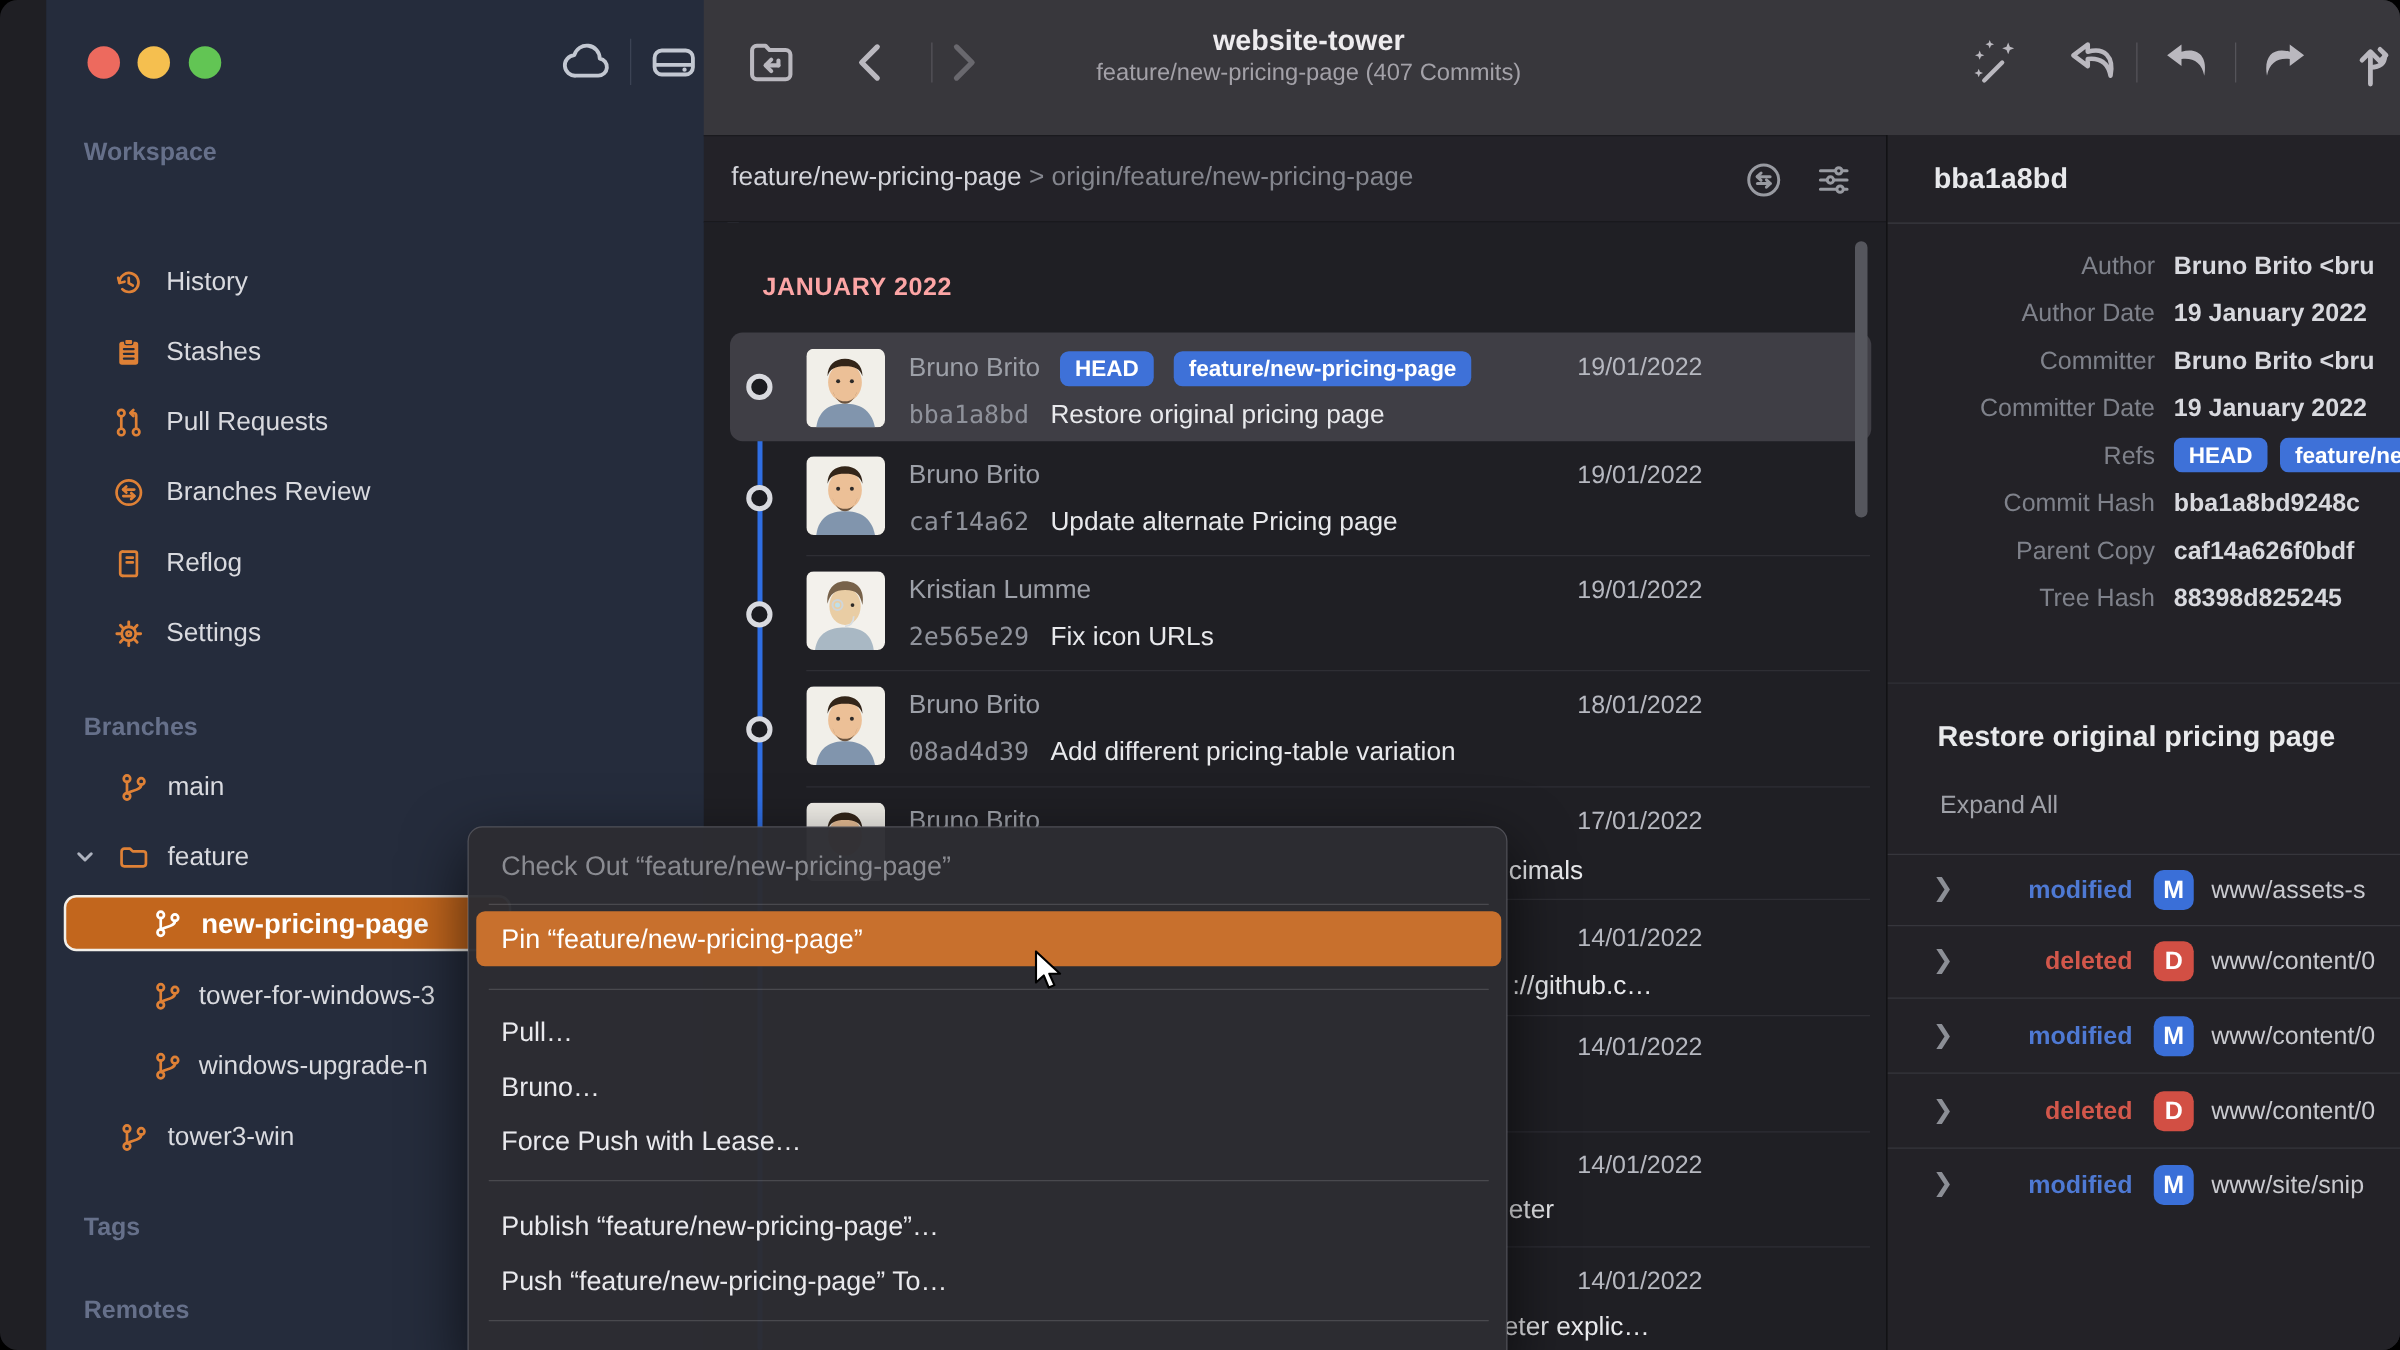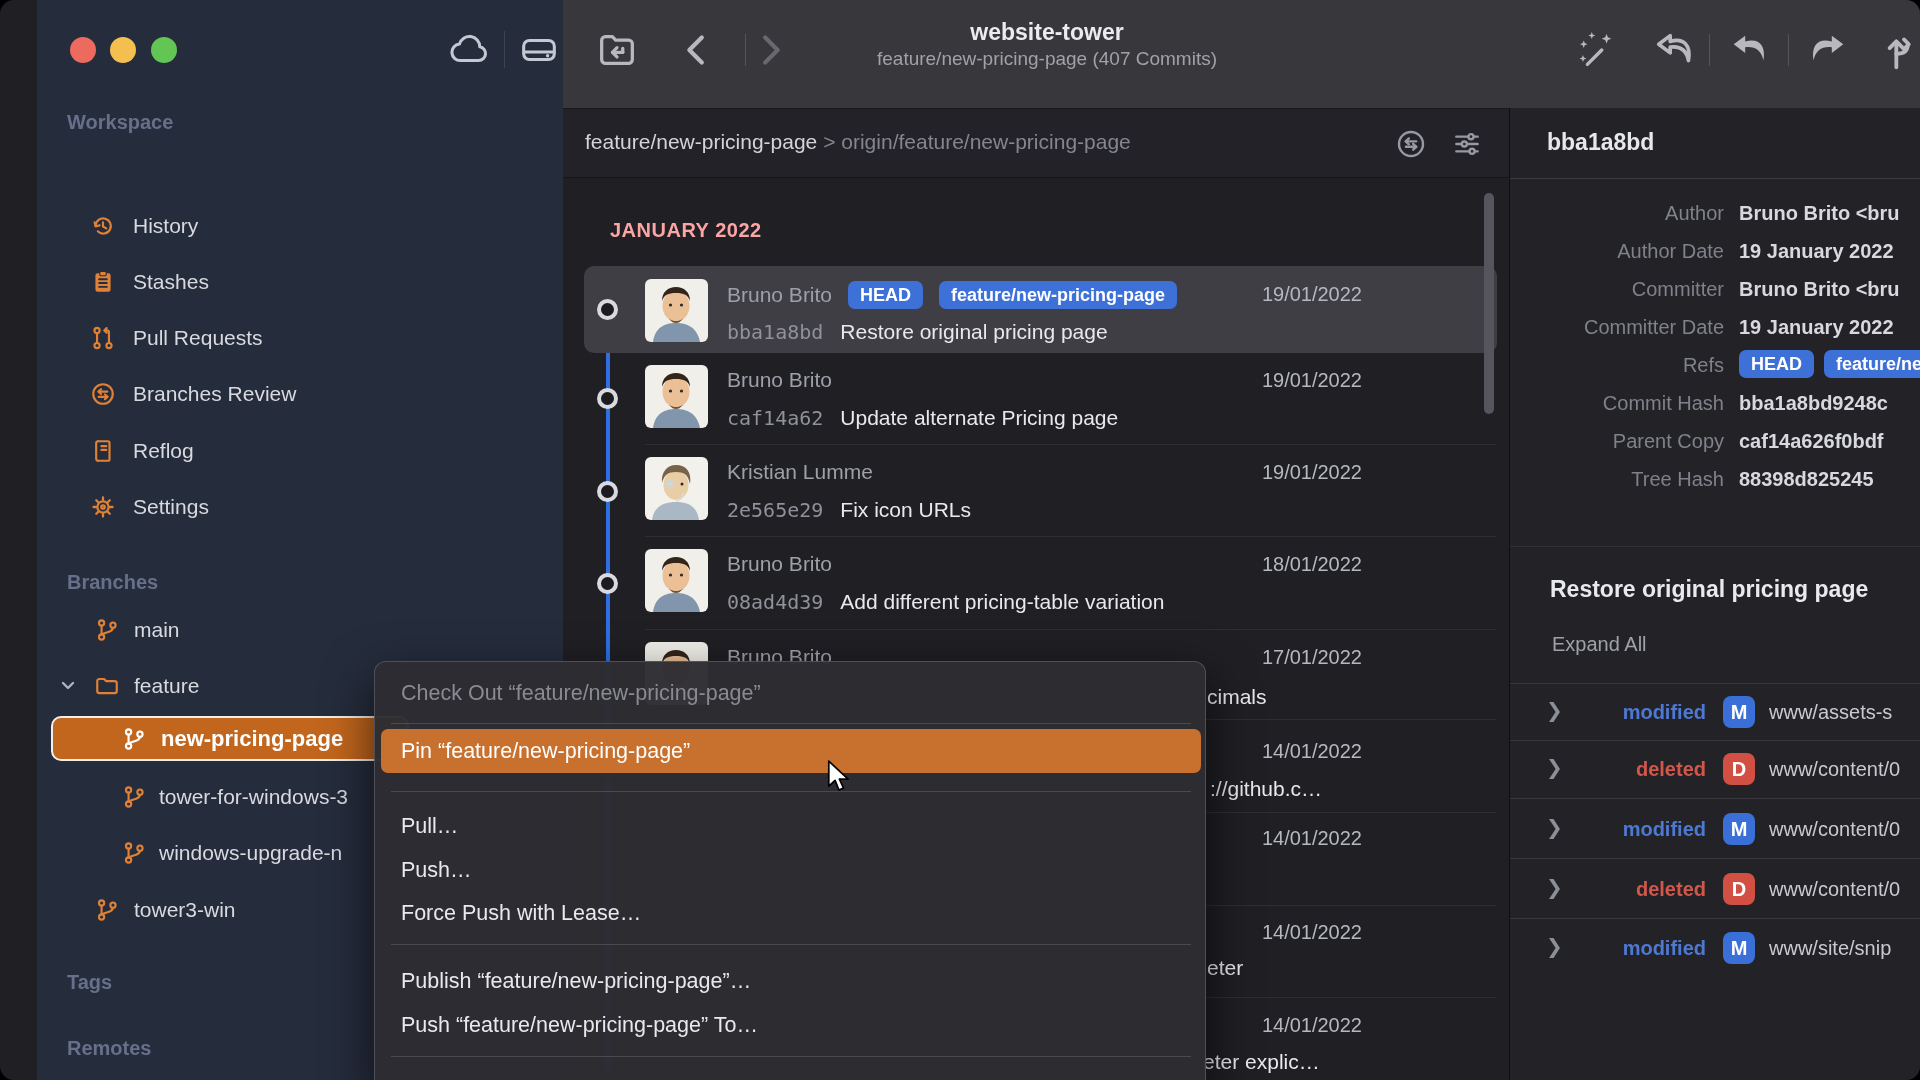--- a/index.html
+++ b/index.html
@@ -573,21 +573,21 @@
   </div>
 
   <div class="menu">
     <div class="m-item disabled" style="top:16px">Check Out “feature/new-pricing-page”</div>
     <div class="m-sep" style="top:61px"></div>
     <div class="m-hl">
       <span class="m-txt">Pin “feature/new-pricing-page”</span>
     </div>
     <div class="m-sep" style="top:129px"></div>
     <div class="m-item" style="top:149px">Pull…</div>
-    <div class="m-item" style="top:193px">Push…</div>
+    <div class="m-item" style="top:193px">Bruno…</div>
     <div class="m-item" style="top:236px">Force Push with Lease…</div>
     <div class="m-sep" style="top:282px"></div>
     <div class="m-item" style="top:304px">Publish “feature/new-pricing-page”…</div>
     <div class="m-item" style="top:348px">Push “feature/new-pricing-page” To…</div>
     <div class="m-sep" style="top:394px"></div>
   </div>
 
   <div class="cursor">
     <svg width="30" height="34" viewBox="0 0 22 30">
       <path d="M2 1 L2 23 L7.5 18 L11 26.5 L15 24.8 L11.4 16.8 L19 16.8 Z" fill="#fff" stroke="#000" stroke-width="1.5" stroke-linejoin="round"></path>

